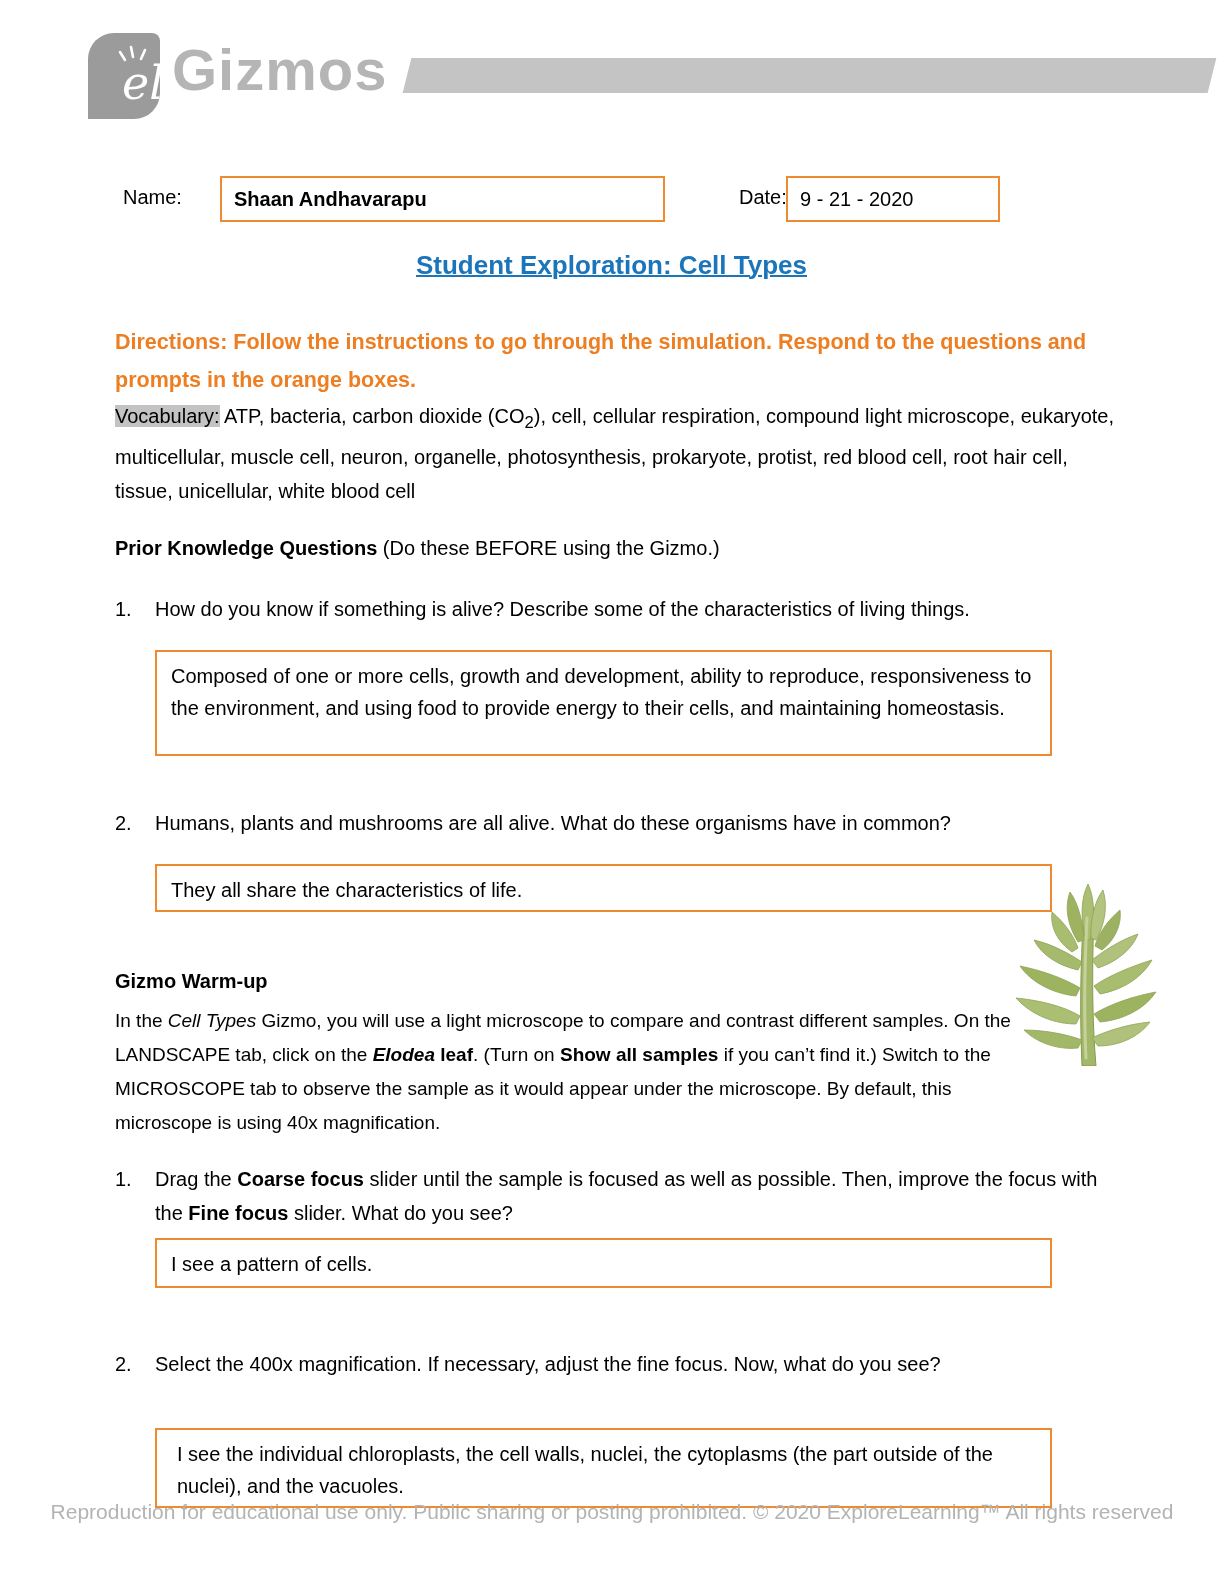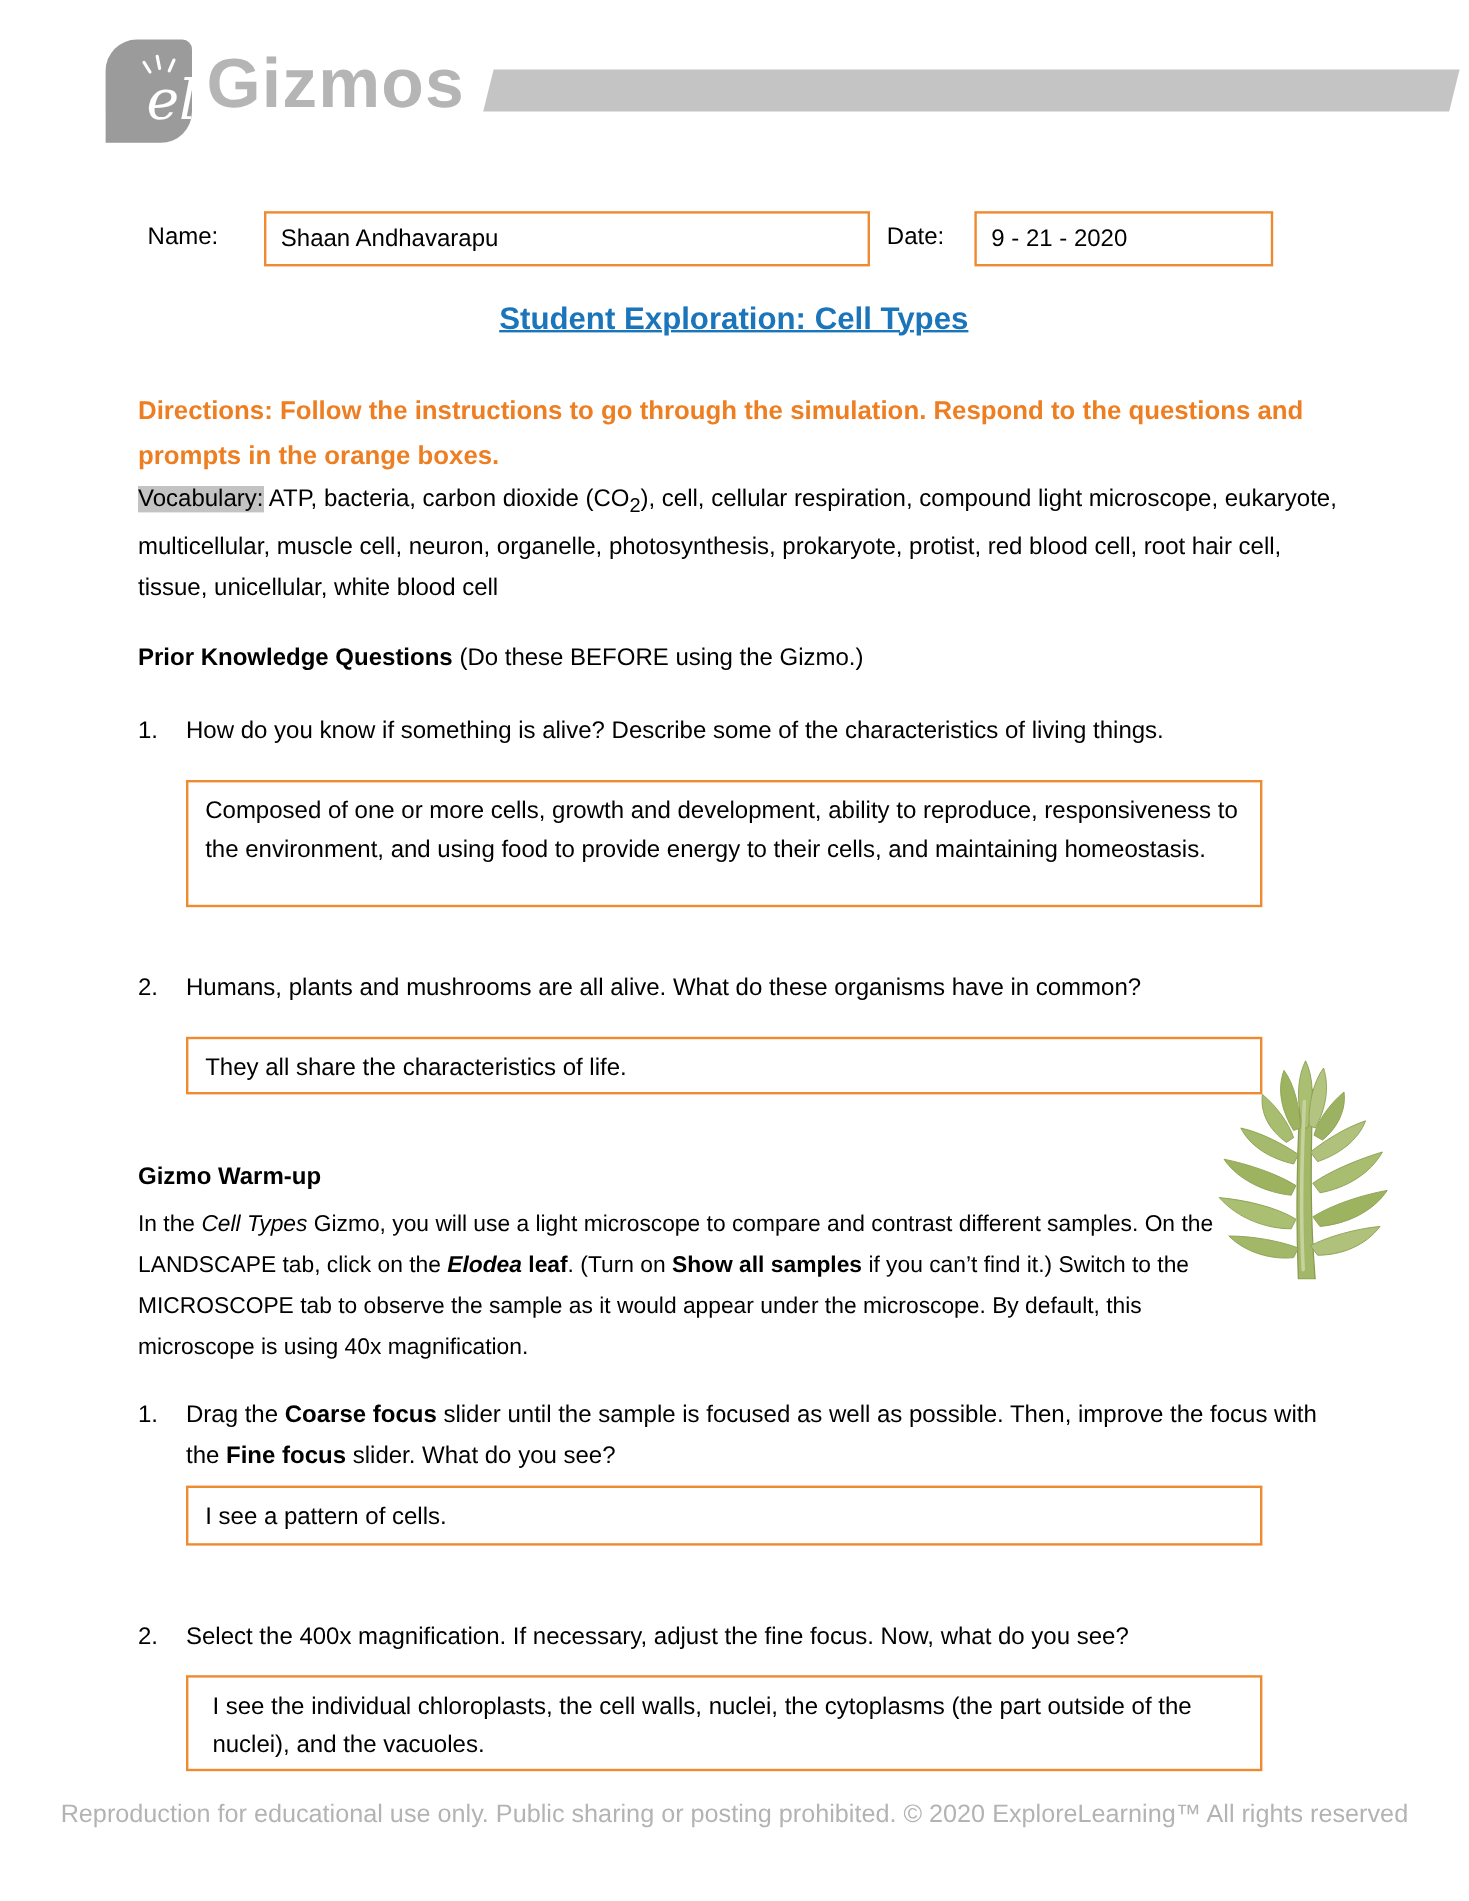--- a/index.html
+++ b/index.html
@@ -23,22 +23,22 @@
   
   .meta-row{position:absolute;left:0;top:176px;width:1224px;height:46px;font-size:20px;}
   .meta-label{position:absolute;top:10px;}
   .lbl-name{left:123px;}
   .lbl-date{left:739px;}
   .field-box{
     position:absolute;top:0;height:46px;border:2px solid #ee8a2f;
     box-sizing:border-box;display:flex;align-items:center;padding-left:12px;
     background:#fff;
   }
-  .field-name{left:220px;width:505px;}
-  .field-date{left:812px;width:249px;text-align:center;}
+  .field-name{left:220px;width:445px;font-weight:bold;}
+  .field-date{left:786px;width:214px;text-align:center;}
   
   .title{
     position:absolute;left:115px;top:250px;width:993px;text-align:center;
     font-size:26px;font-weight:bold;color:#1b75bb;text-decoration:underline;
     text-decoration-thickness:2px;
   }
   
   .directions{
     position:absolute;left:115px;top:323px;width:1000px;
     font-size:21.5px;font-weight:bold;color:#ee7e22;line-height:38px;
@@ -56,21 +56,21 @@
   .q-wu2{top:1347px;}
   
   .abox{
     position:absolute;left:155px;width:897px;border:2px solid #ee8a2f;
     box-sizing:border-box;font-size:20px;line-height:32px;padding:8px 14px;
     background:#fff;
   }
   .abox-1{top:650px;height:106px;}
   .abox-2{top:864px;height:48px;}
   .abox-3{top:1238px;height:50px;}
-  .abox-4{top:1396px;height:80px;padding-left:20px;}
+  .abox-4{top:1428px;height:80px;padding-left:20px;}
   
   .wu-heading{position:absolute;left:115px;top:970px;font-size:20px;font-weight:bold;}
   .wu-para{position:absolute;left:115px;top:1004px;width:920px;font-size:19px;line-height:34px;}
   
   .plant{position:absolute;left:1008px;top:878px;width:150px;height:188px;}
   
   .footer{
     position:absolute;left:0;top:1500px;width:1224px;text-align:center;
     font-size:21px;color:#b3b3b3;
   }

